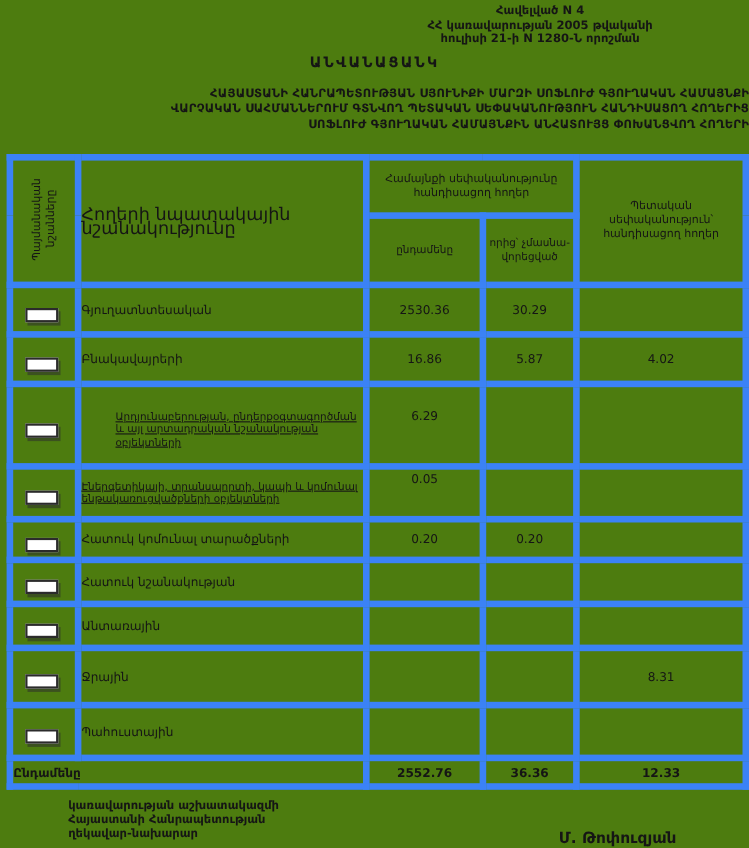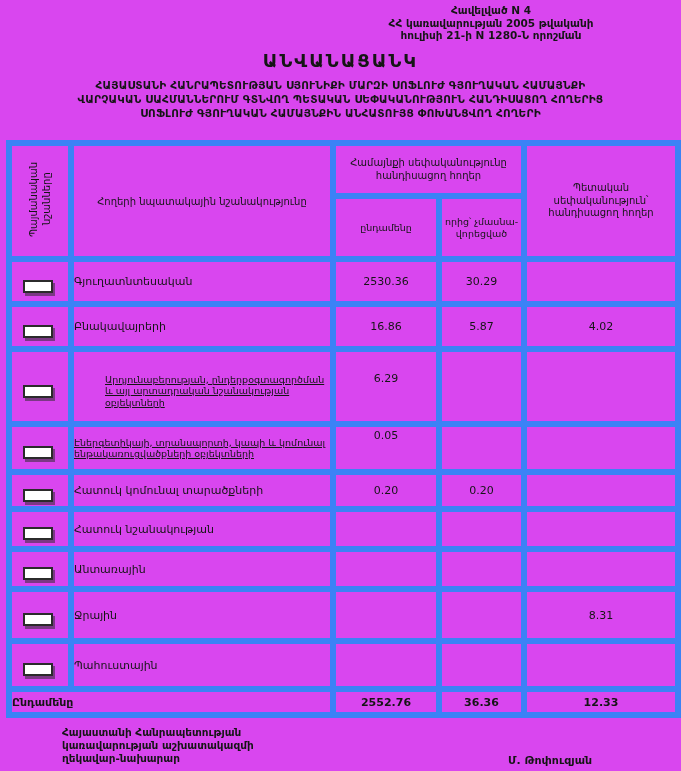--- a/index.html
+++ b/index.html
@@ -2,59 +2,59 @@
 <html><head>
 <meta charset="utf-8">
 <style>
   * { margin: 0; padding: 0; box-sizing: border-box; }
   html, body { width: 681px; height: 771px; background: #ffffff; overflow: hidden; }
   body {
     font-family: "DejaVu Sans", "Liberation Sans", sans-serif;
     color: #151515;
     position: relative;
   }
-  .page { position: absolute; inset: 0; background: #d946ef; }
+  .page { position: absolute; inset: 0; background: #4d7c0f; }
 
   
   .appendix {
     position: absolute; top: 4px; left: 350px; width: 282px;
     text-align: center; font-weight: bold; font-size: 10.5px; line-height: 12.5px;
   }
 
   
   .doc-title {
     position: absolute; top: 50px; left: 0; width: 681px;
-    text-align: center; font-weight: bold; font-size: 18px; letter-spacing: 2px;
+    text-align: center; font-weight: bold; font-size: 13px; letter-spacing: 2px;
   }
 
   
   .doc-subtitle {
     position: absolute; top: 78px; left: 0; width: 681px;
-    text-align: center; font-weight: bold; font-size: 10.5px; line-height: 14px;
+    text-align: right; font-weight: bold; font-size: 10.5px; line-height: 14px;
     letter-spacing: 0.2px;
   }
 
   
   table.doc {
     position: absolute; top: 140px; left: 6px;
     border-collapse: collapse; table-layout: fixed; width: 669px;
     border: 2px solid #1a1a1a;
   }
   table.doc td { border: 6px solid #3b82f6; padding: 0; vertical-align: middle; }
 
   thead tr.h-row1 { height: 53px; }
   thead tr.h-row2 { height: 62px; }
 
   .h-sym { text-align: center; }
   .vtext {
     writing-mode: vertical-rl; transform: rotate(180deg);
     font-size: 10px; line-height: 13px; max-height: 106px;
     display: inline-block; text-align: center;
   }
-  .h-purpose { text-align: center; font-size: 10px; padding: 0 22px; line-height: 13px; }
+  .h-purpose { font-size: 16px; padding: 0 22px; line-height: 13px; }
   .h-group   { text-align: center; font-size: 10px; padding: 0 14px; line-height: 12.5px; }
   .h-sub     { text-align: center; font-size: 9.5px; padding: 0 6px; line-height: 12px; }
   .h-state   { text-align: center; font-size: 10px; padding: 0 20px; line-height: 12.5px; }
 
   tr.r1 { height: 45px; } tr.r2 { height: 45px; } tr.r3 { height: 75px; }
   tr.r4 { height: 48px; } tr.r5 { height: 37px; } tr.r6 { height: 40px; }
   tr.r7 { height: 40px; padding-left: 20px; } tr.r8 { height: 52px; padding-left: 34px; } tr.r9 { height: 48px; }
   tr.total-row { height: 26px; }
 
   .c-sym { vertical-align: top; }
@@ -77,21 +77,21 @@
   tr.total-row td { font-weight: bold; }
   .t-label { padding-left: 24px; font-size: 11px; }
 
   
   .footer-left {
     position: absolute; top: 726px; left: 62px;
     font-weight: bold; font-size: 10.5px; line-height: 13px;
   }
   .signature {
     position: absolute; top: 754px; left: 508px;
-    font-weight: bold; font-size: 11px;
+    font-weight: bold; font-size: 14px;
   }
 </style>
 </head>
 <body>
 
 <div class="page">
 
   <div class="appendix">
     <div>Հավելված N 4</div>
     <div>ՀՀ կառավարության 2005 թվականի</div>
@@ -213,20 +213,20 @@
       <tr class="total-row">
         <td colspan="2" class="t-label">Ընդամենը</td>
         <td class="c-num">2552.76</td>
         <td class="c-num">36.36</td>
         <td class="c-num">12.33</td>
       </tr>
     </tbody>
   </table>
 
   <div class="footer-left">
+    <div>կառավարության աշխատակազմի</div>
     <div>Հայաստանի Հանրապետության</div>
-    <div>կառավարության աշխատակազմի</div>
     <div>ղեկավար-նախարար</div>
   </div>
 
   <div class="signature">Մ. Թոփուզյան</div>
 
 </div>
 
 </body></html>

